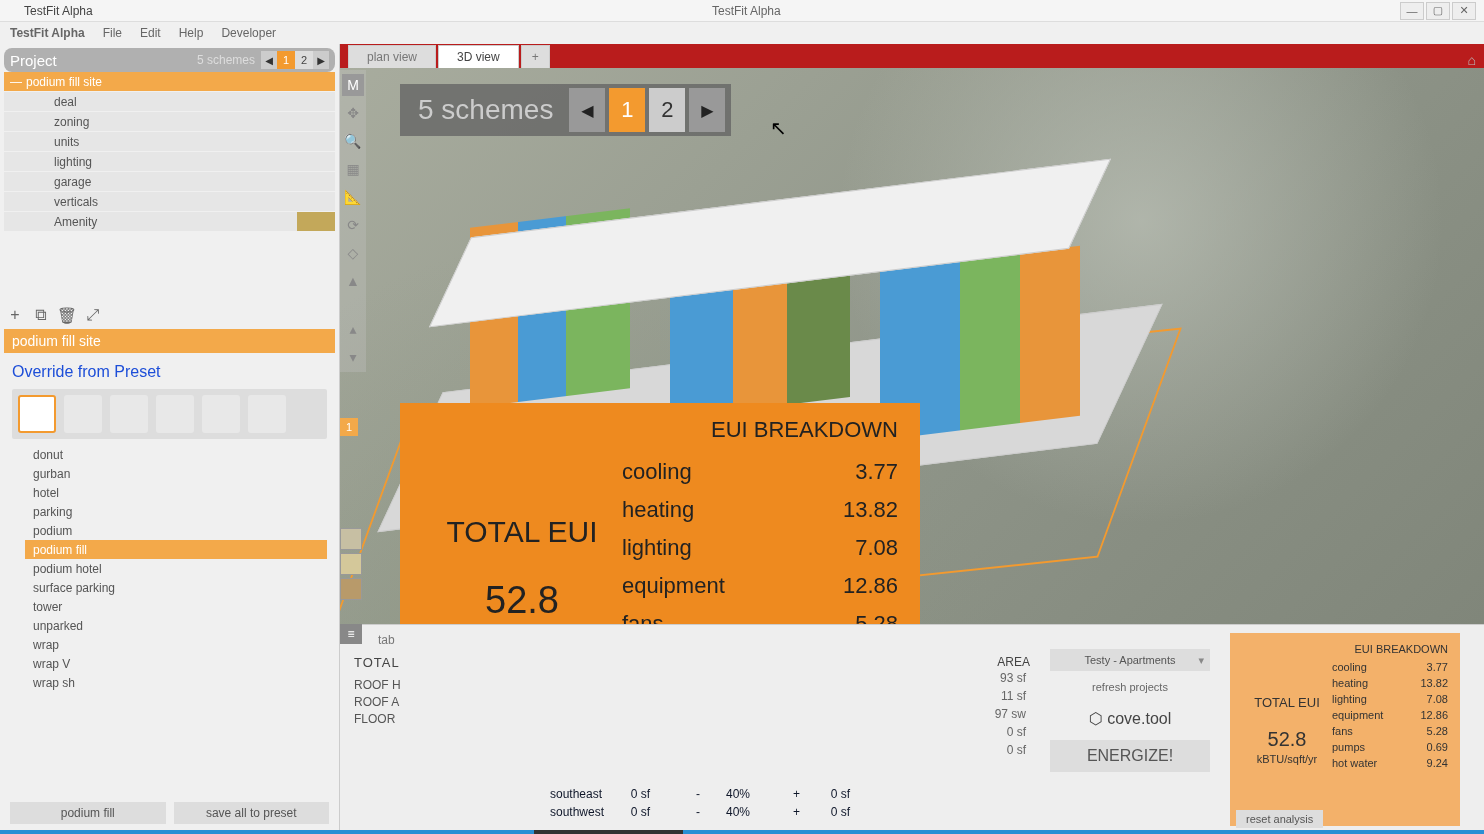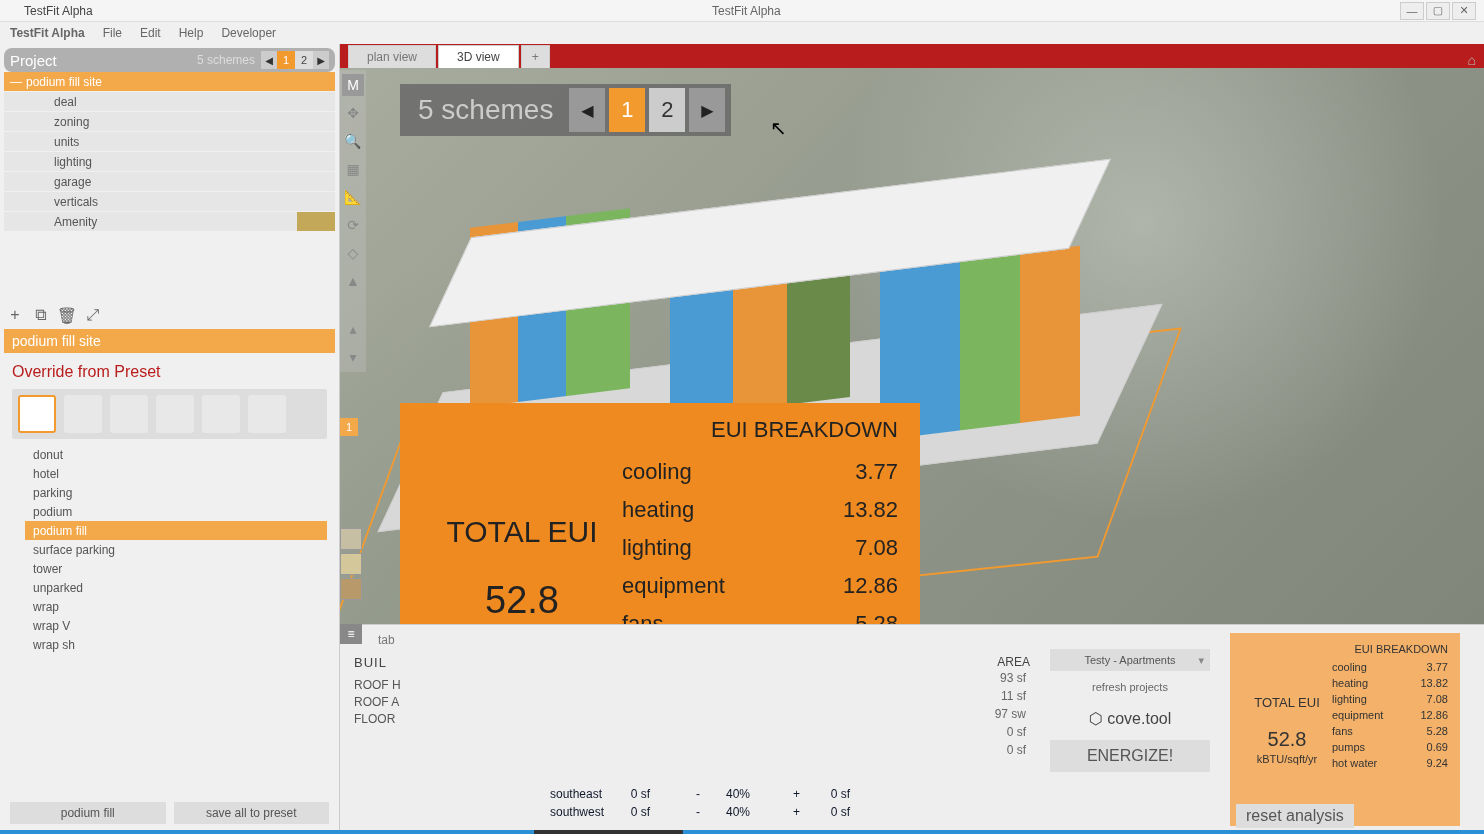--- a/index.html
+++ b/index.html
@@ -31,21 +31,21 @@
 .tree-row{height:19px;display:flex;align-items:center;padding-left:6px;font-size:12px;color:#555;}
 .tree-row.selected{background:#f3a94a;color:#fff;}
 .tree-row.lvl1{padding-left:50px;background:#e6e6e6;margin-top:1px;}
 .tree-row.amenity{position:relative;}
 .tree-row.amenity::after{content:"";position:absolute;right:0;top:0;width:38px;height:100%;background:#c3a85a;}
 
 .tb-row{height:28px;display:flex;align-items:center;gap:8px;padding:4px 2px;color:#666;font-size:16px;}
 .tb-row .ticon{width:18px;height:18px;display:flex;align-items:center;justify-content:center;}
 
 .orange-bar{background:#f3a94a;color:#fff;height:24px;display:flex;align-items:center;padding:0 8px;font-size:14px;}
-.override-hd{font-size:16px;color:#b91c1c;padding:10px 8px 6px;}
+.override-hd{font-size:16px;color:#1d4ed8;padding:10px 8px 6px;}
 .preset-icons{background:#ddd;margin:2px 8px;padding:6px;display:flex;gap:8px;border-radius:2px;}
 .preset-icons .pi{width:38px;height:38px;background:#e8e8e8;border-radius:3px;}
 .preset-icons .pi.sel{background:#fff;border:2px solid #f39a2f;}
 
 .preset-list{padding:4px 8px;flex:1;overflow:auto;}
 .preset-list .pl{height:19px;display:flex;align-items:center;padding-left:8px;color:#555;font-size:12px;margin-left:13px;}
 .preset-list .pl.sel{background:#f3a94a;color:#fff;}
 
 .bot-btns{display:flex;gap:8px;padding:6px;}
 .bot-btns .b{flex:1;height:22px;background:#ddd;display:flex;align-items:center;justify-content:center;color:#555;font-size:12px;}
@@ -118,21 +118,21 @@
 
 
 .eui-small{width:230px;background:#f3b16a;margin:8px 8px 8px 0;padding:10px 12px;color:#333;font-size:12px;display:flex;position:relative;}
 .eui-small .l{width:90px;display:flex;flex-direction:column;justify-content:center;align-items:center;}
 .eui-small .l .s1{font-size:13px;}
 .eui-small .l .s2{font-size:20px;margin-top:18px;}
 .eui-small .l .s3{font-size:11px;margin-top:2px;}
 .eui-small .r{flex:1;}
 .eui-small .r .sh{text-align:right;font-size:11px;margin-bottom:4px;}
 .eui-small .r .sr{display:flex;justify-content:space-between;font-size:11px;padding:2px 0;}
-.reset-a{position:absolute;bottom:-2px;left:6px;background:#ddd;padding:3px 10px;font-size:16px;color:#555;}
+.reset-a{position:absolute;bottom:-2px;left:6px;background:#ddd;padding:3px 10px;font-size:11px;color:#555;}
 
 .blue-bar{position:absolute;bottom:0;left:0;right:0;height:4px;background:#2a8fd4;}
 .blue-bar::after{content:"";position:absolute;left:36%;width:10%;top:0;bottom:0;background:#333;}
 </style>
 </head>
 <body>
 
 <div class="titlebar">
   <span class="tf-icon"></span>
   <span>TestFit Alpha</span>
@@ -185,24 +185,26 @@
     <div class="preset-icons">
       <div class="pi sel"></div>
       <div class="pi"></div>
       <div class="pi"></div>
       <div class="pi"></div>
       <div class="pi"></div>
       <div class="pi"></div>
     </div>
     <div class="preset-list">
       <div class="pl">donut</div>
+      <div class="pl">gurban</div>
       <div class="pl">hotel</div>
       <div class="pl">parking</div>
       <div class="pl">podium</div>
       <div class="pl sel">podium fill</div>
+      <div class="pl">podium hotel</div>
       <div class="pl">surface parking</div>
       <div class="pl">tower</div>
       <div class="pl">unparked</div>
       <div class="pl">wrap</div>
       <div class="pl">wrap V</div>
       <div class="pl">wrap sh</div>
     </div>
     <div class="bot-btns">
       <div class="b">podium fill</div>
       <div class="b">save all to preset</div>
@@ -296,21 +298,21 @@
             </div>
         </div>
       </div>
 
       <div class="bottom">
         <div class="tabbar">
           <div class="mbtn">≡</div>
           <span style="color:#777;padding:3px 10px;margin-top:12px;">tab</span>
         </div>
         <div class="bcol c1">
-          <div class="bh">BUIL</div>
+          <div class="bh">TOTAL</div>
           <div class="br">
               <span>ROOF H</span>
             </div>
           <div class="br">
               <span>ROOF A</span>
             </div>
           <div class="br">
               <span>FLOOR</span>
             </div>
         </div>

